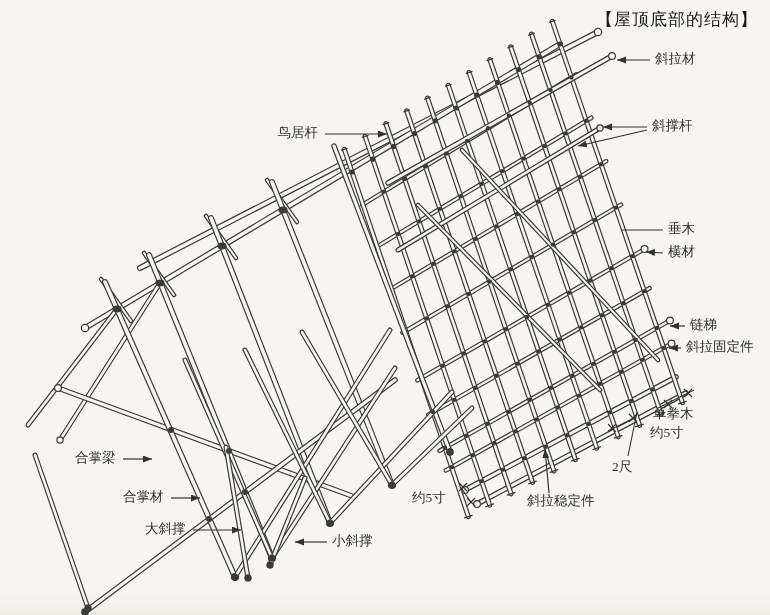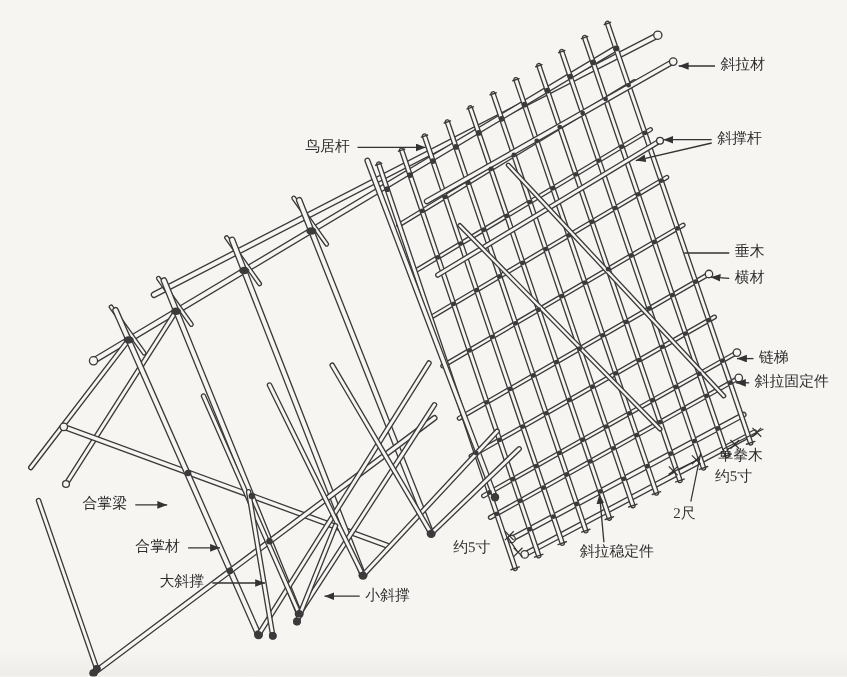--- a/index.html
+++ b/index.html
@@ -8,20 +8,21 @@
          font-family:"Liberation Serif","DejaVu Serif",serif;}
   .title{position:absolute;top:8px;right:12px;font-size:17px;color:#1b1b1b;
          letter-spacing:1px;z-index:3;}
   svg{position:absolute;left:0;top:0;}
   text{font-family:"Liberation Serif","DejaVu Serif",serif;}
 </style>
 </head>
 <body>
 
 <div class="stage">
+  <div class="title">【屋顶底部的结构】</div>
   <svg id="dsvg" width="770" height="615" viewBox="0 0 770 615">
     <defs>
       <marker id="ah" markerWidth="10" markerHeight="8" refX="9" refY="3.5" orient="auto" markerUnits="userSpaceOnUse">
         <path d="M0,0 L9,3.5 L0,7 Z" fill="#333"></path>
       </marker>
     </defs>
     <g id="layer-poles">
         <line x1="140" y1="268" x2="598" y2="32" stroke="#3a3a3a" stroke-width="6" stroke-linecap="round"></line>
         <line x1="140" y1="268" x2="598" y2="32" stroke="#f6f5f2" stroke-width="3.6" stroke-linecap="round"></line>
         <circle cx="598" cy="32" r="3.7199999999999998" fill="#f6f5f2" stroke="#3a3a3a" stroke-width="1.2"></circle>

